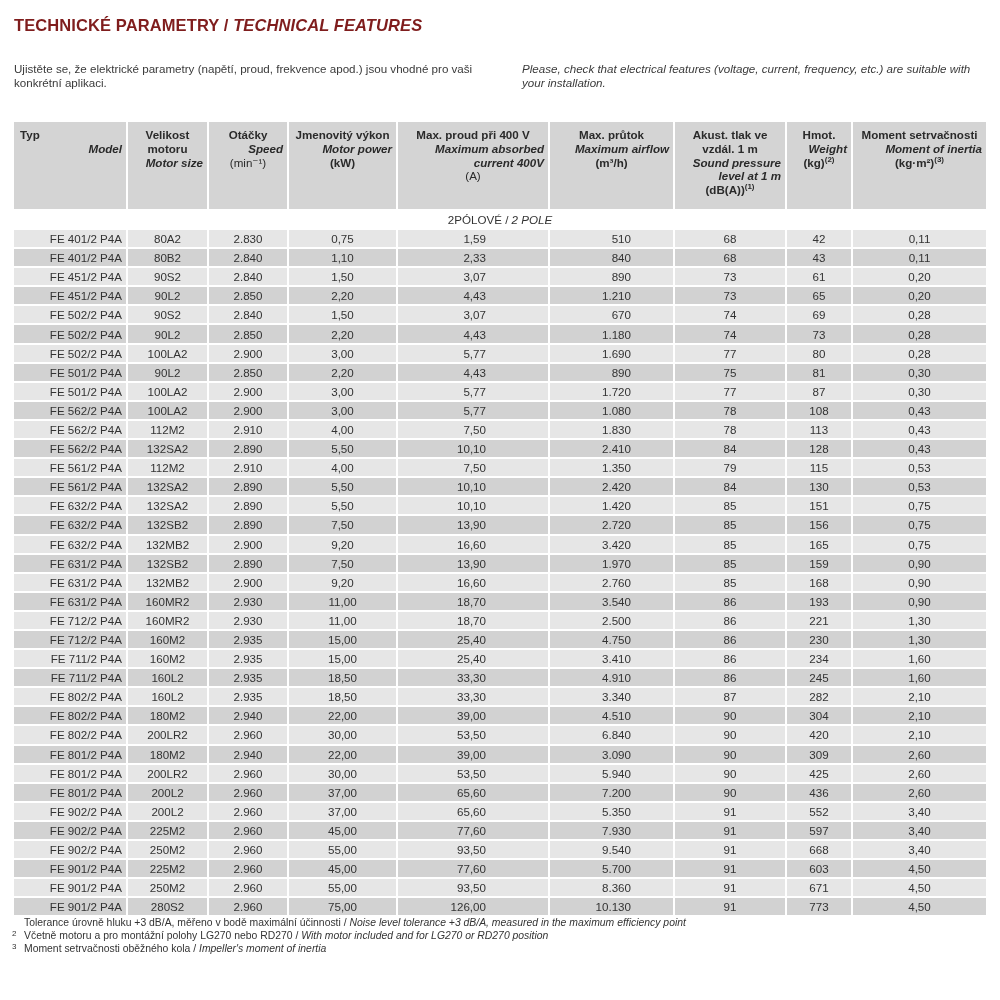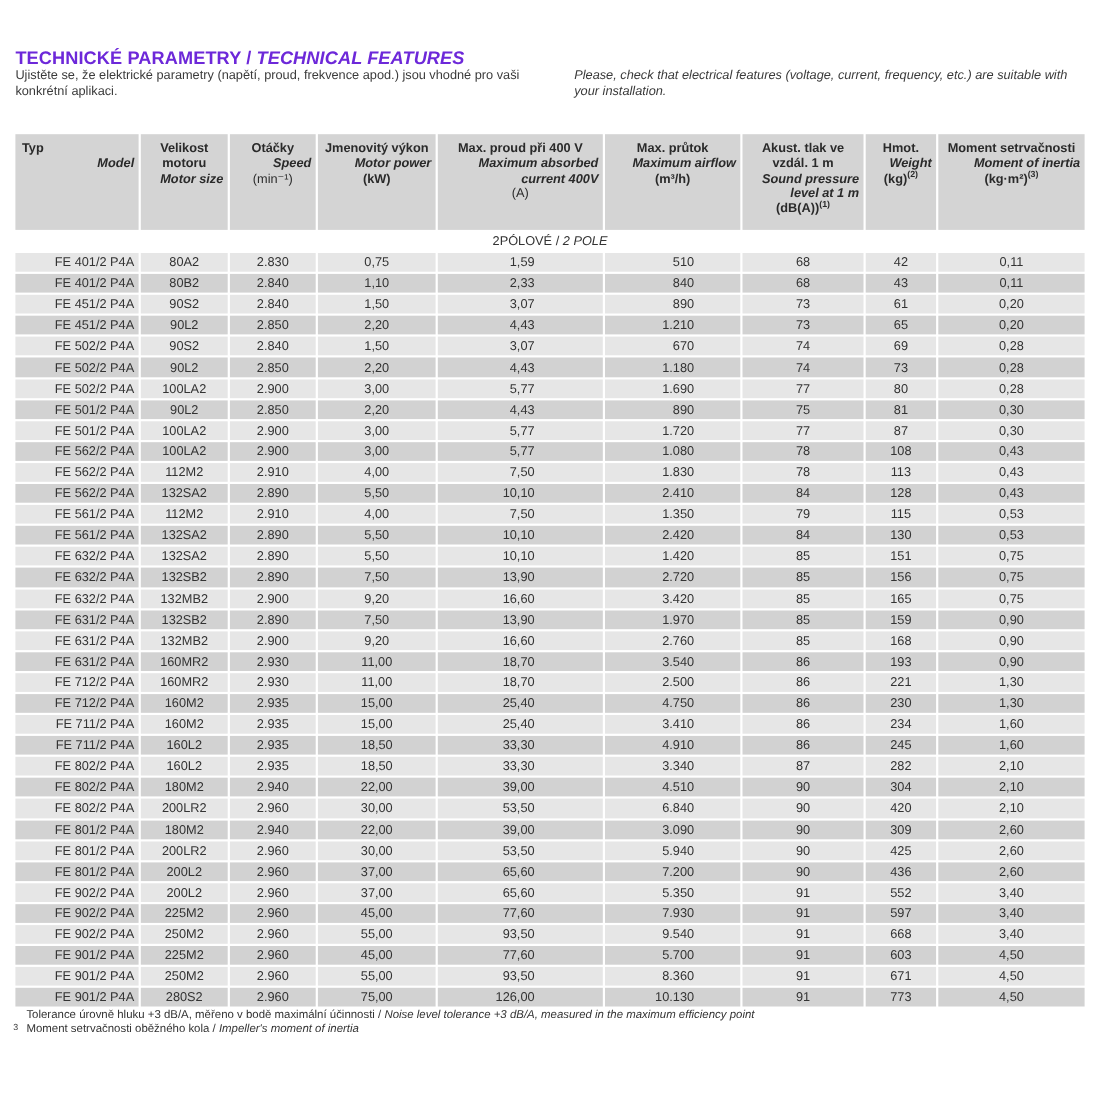--- a/index.html
+++ b/index.html
@@ -2,22 +2,22 @@
 <html><head>
   <meta charset="utf-8">
   <style>
     html, body { margin: 0; padding: 0; background: #ffffff; }
     body {
       width: 1000px; height: 1000px; position: relative; overflow: hidden;
       font-family: "Liberation Sans", "DejaVu Sans", sans-serif;
       color: #2a2a2a;
     }
     .title {
-      position: absolute; left: 14px; top: 44px;
-      font-size: 16.5px; font-weight: bold; color: #6d28d9; letter-spacing: 0.1px;
+      position: absolute; left: 14px; top: 16px;
+      font-size: 16.5px; font-weight: bold; color: #7f1d1d; letter-spacing: 0.1px;
     }
     .title i { font-style: italic; }
     .intro {
       position: absolute; top: 62px; font-size: 11.6px; line-height: 14px; color: #3a3a3a;
     }
     .intro.cz { left: 14px; width: 470px; }
     .intro.en { left: 522px; width: 470px; font-style: italic; }
 
     table.spec {
       position: absolute; left: 12px; top: 120px;
@@ -521,14 +521,15 @@
         <td class="airflow">10.130</td>
         <td>91</td>
         <td>773</td>
         <td>4,50</td>
       </tr>
     </tbody>
 </table>
 
 <div class="footnotes" id="footnotes">
     <div class="fn"><span class="num"></span><span>Tolerance úrovně hluku +3 dB/A, měřeno v bodě maximální účinnosti / </span><span class="en">Noise level tolerance +3 dB/A, measured in the maximum efficiency point</span></div>
+    <div class="fn"><span class="num">2</span><span>Včetně motoru a pro montážní polohy LG270 nebo RD270 / </span><span class="en">With motor included and for LG270 or RD270 position</span></div>
     <div class="fn"><span class="num">3</span><span>Moment setrvačnosti oběžného kola / </span><span class="en">Impeller's moment of inertia</span></div>
   </div>
 
 </body></html>

